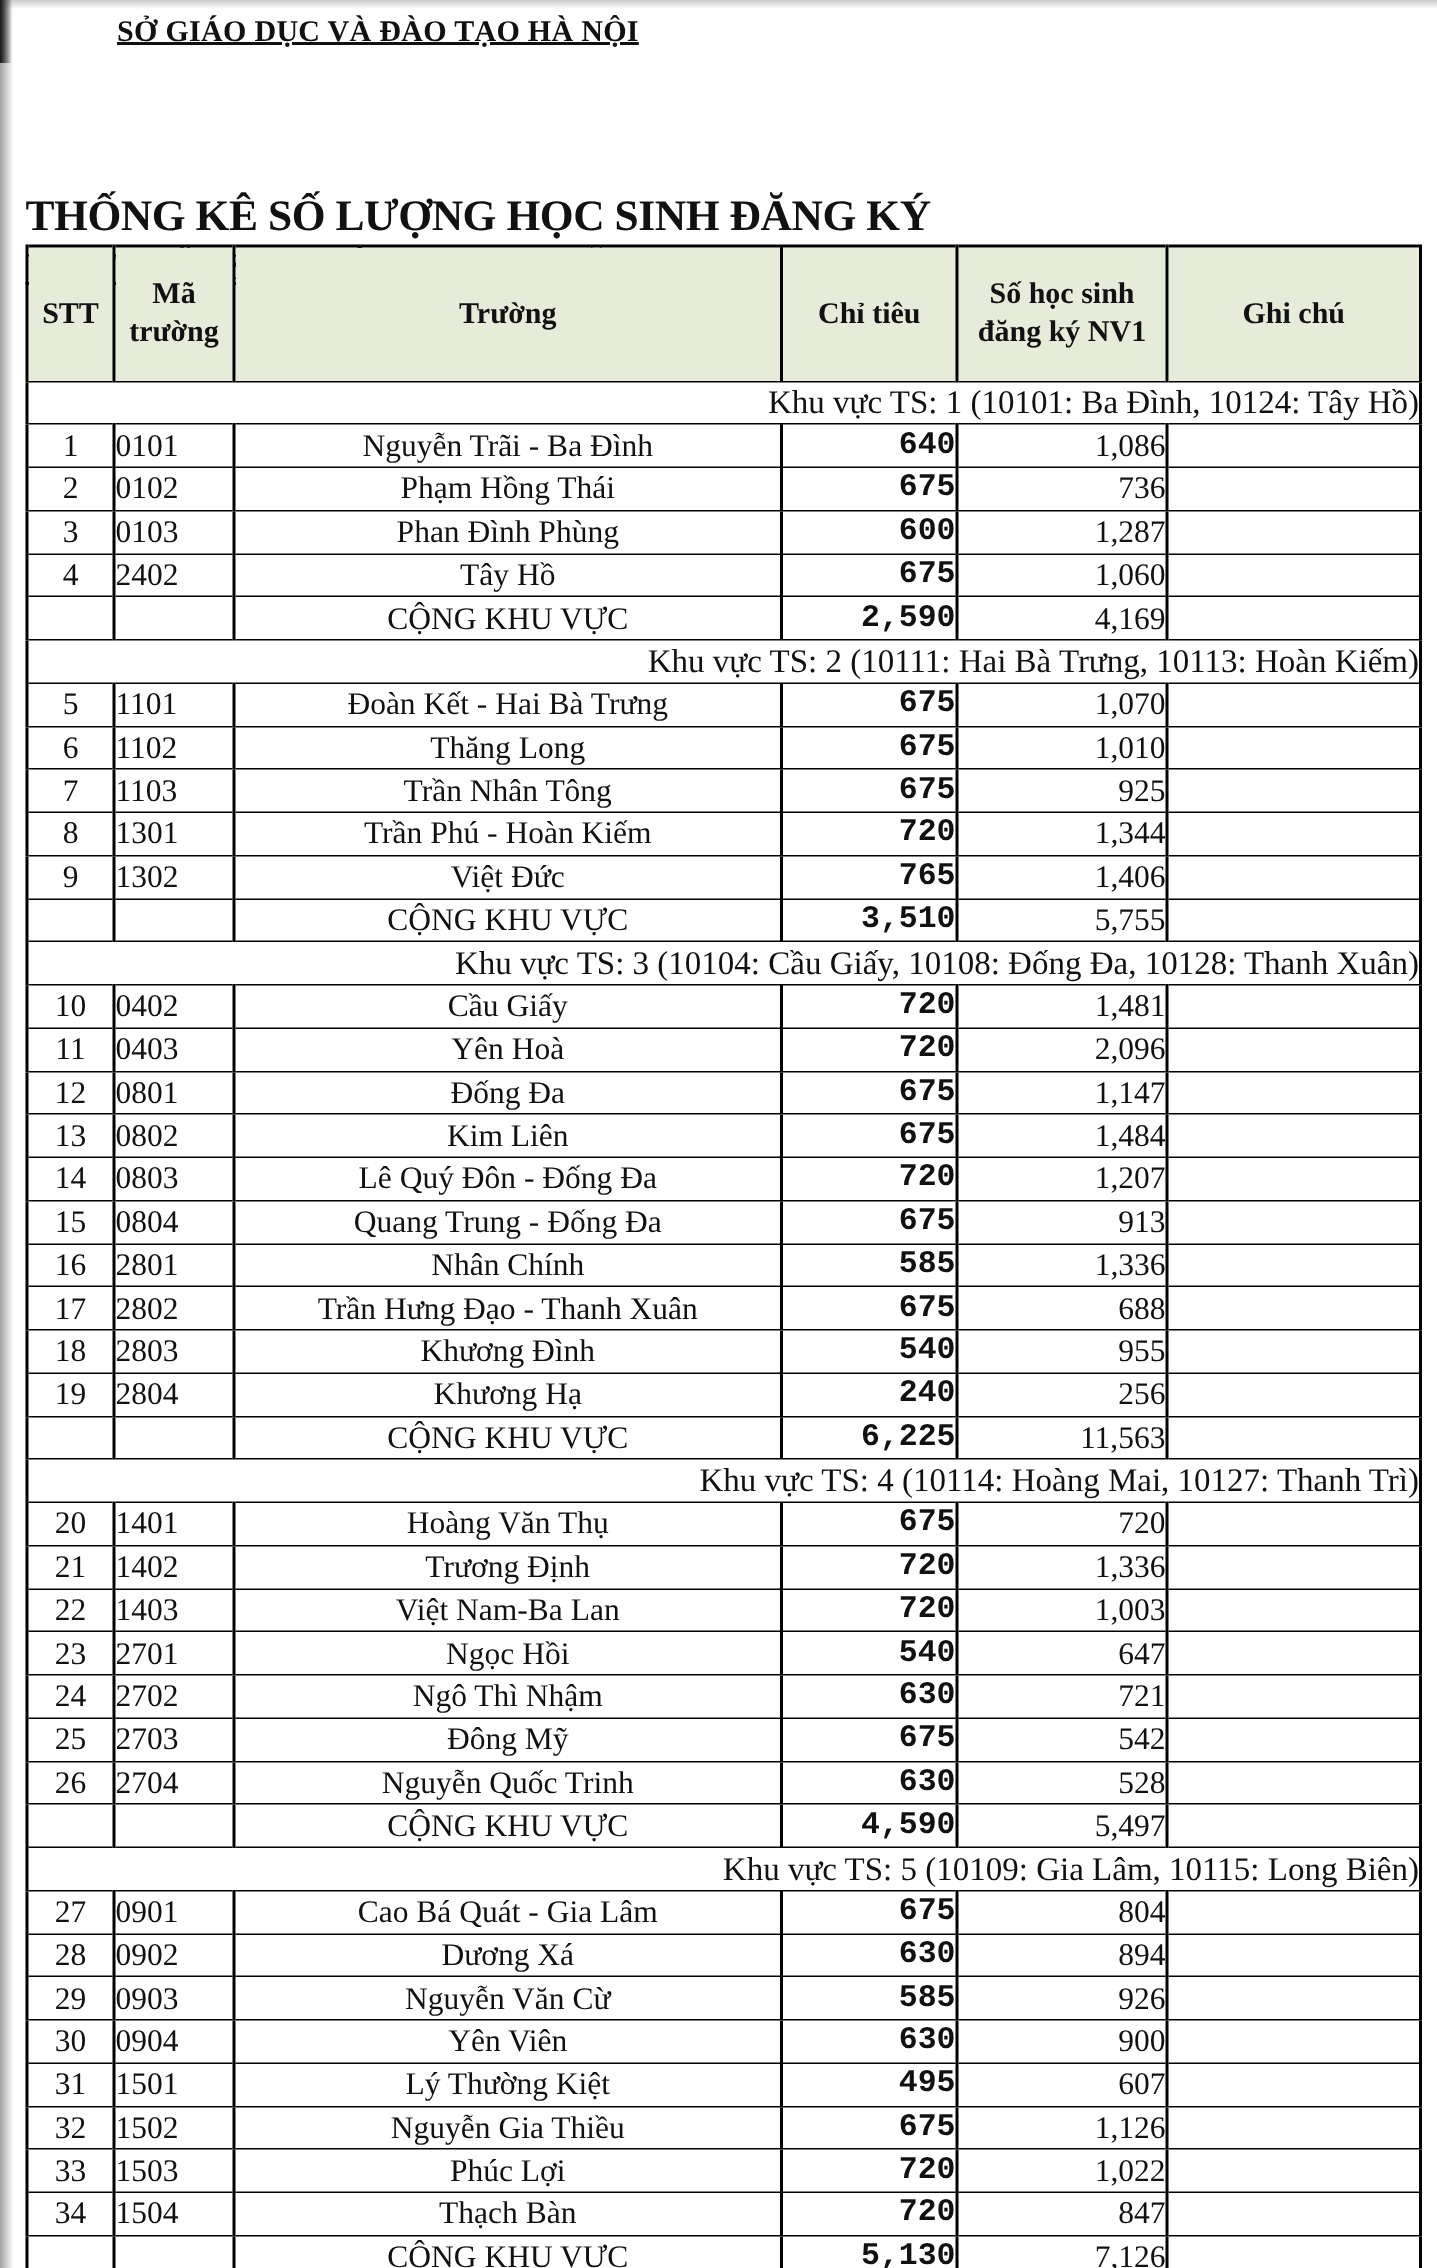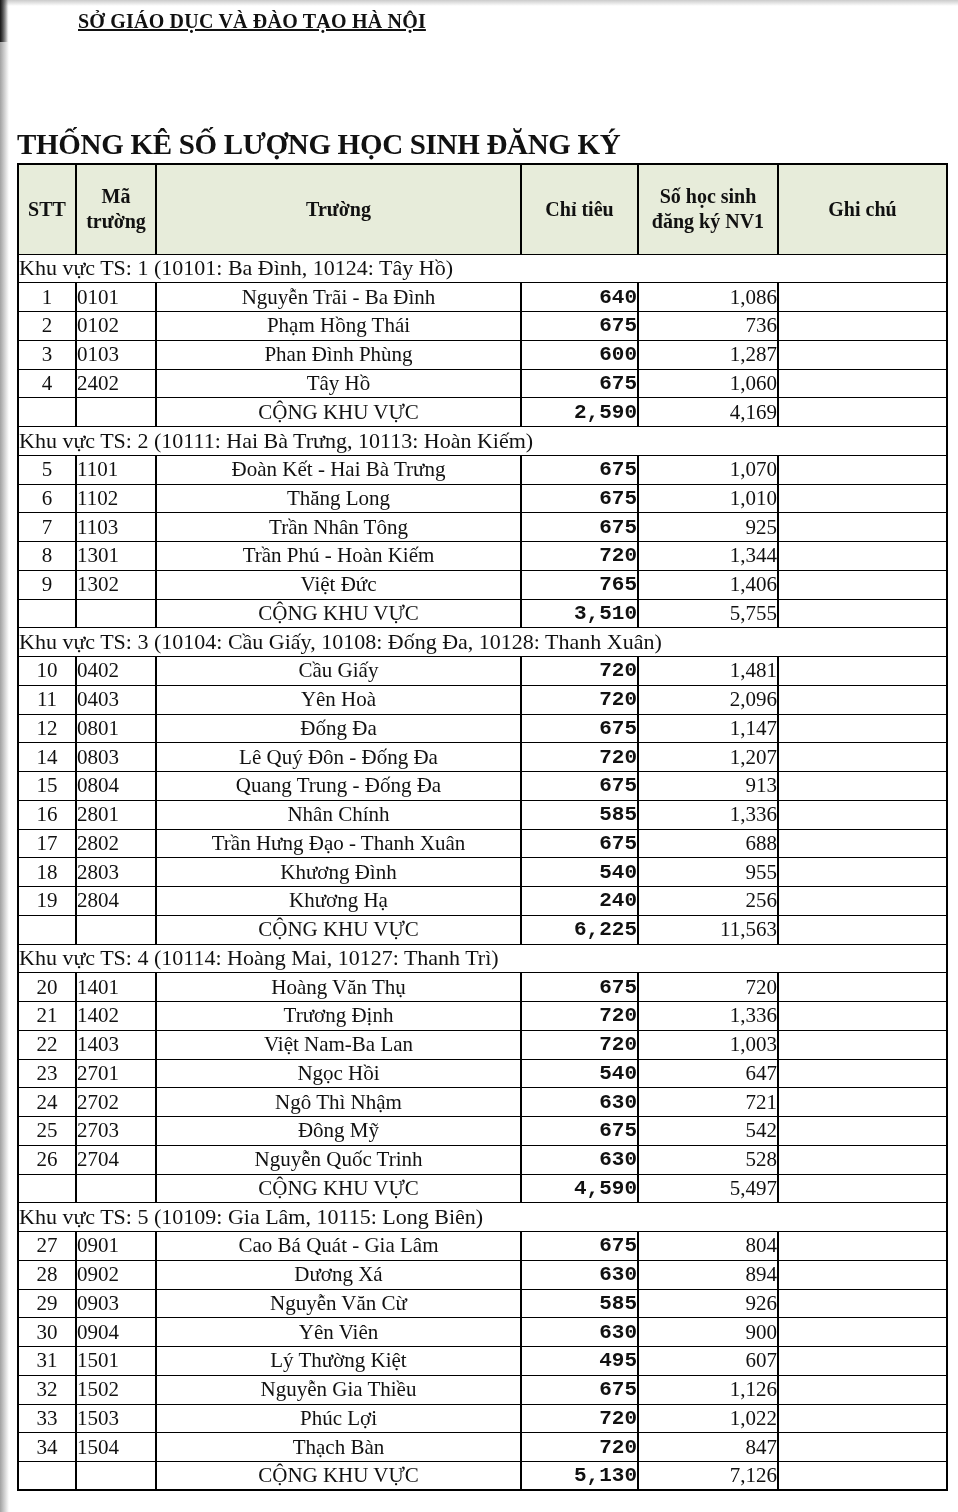--- a/index.html
+++ b/index.html
@@ -74,21 +74,21 @@
     vertical-align: middle;
   }
   td { font-size: 21px; vertical-align: middle; white-space: nowrap; }
   td.c-stt   { text-align: center; }
   td.c-code  { }
   td.c-school{ text-align: center; padding-left: 9px; }
   td.c-quota { text-align: right; padding-right: 14px; font-weight: bold; font-family: Liberation Mono, monospace; }
   td.c-reg   { text-align: right; padding-right: 12px; }
   td.c-note  { }
   td.section-cell {
-    text-align: left; font-size: 22px; white-space: nowrap;
+    text-align: right; font-size: 22px; white-space: nowrap;
   }
 </style>
 </head>
 <body>
 
 <div class="edge-left"></div>
 <div class="edge-corner"></div>
 <div class="edge-top"></div>
 
 <div class="org-line">SỞ GIÁO DỤC VÀ ĐÀO TẠO HÀ NỘI</div>
@@ -233,20 +233,28 @@
       </tr>
       <tr>
         <td class="c-stt">12</td>
         <td class="c-code">0801</td>
         <td class="c-school">Đống Đa</td>
         <td class="c-quota">675</td>
         <td class="c-reg">1,147</td>
         <td class="c-note"></td>
       </tr>
       <tr>
+        <td class="c-stt">13</td>
+        <td class="c-code">0802</td>
+        <td class="c-school">Kim Liên</td>
+        <td class="c-quota">675</td>
+        <td class="c-reg">1,484</td>
+        <td class="c-note"></td>
+      </tr>
+      <tr>
         <td class="c-stt">14</td>
         <td class="c-code">0803</td>
         <td class="c-school">Lê Quý Đôn - Đống Đa</td>
         <td class="c-quota">720</td>
         <td class="c-reg">1,207</td>
         <td class="c-note"></td>
       </tr>
       <tr>
         <td class="c-stt">15</td>
         <td class="c-code">0804</td>

